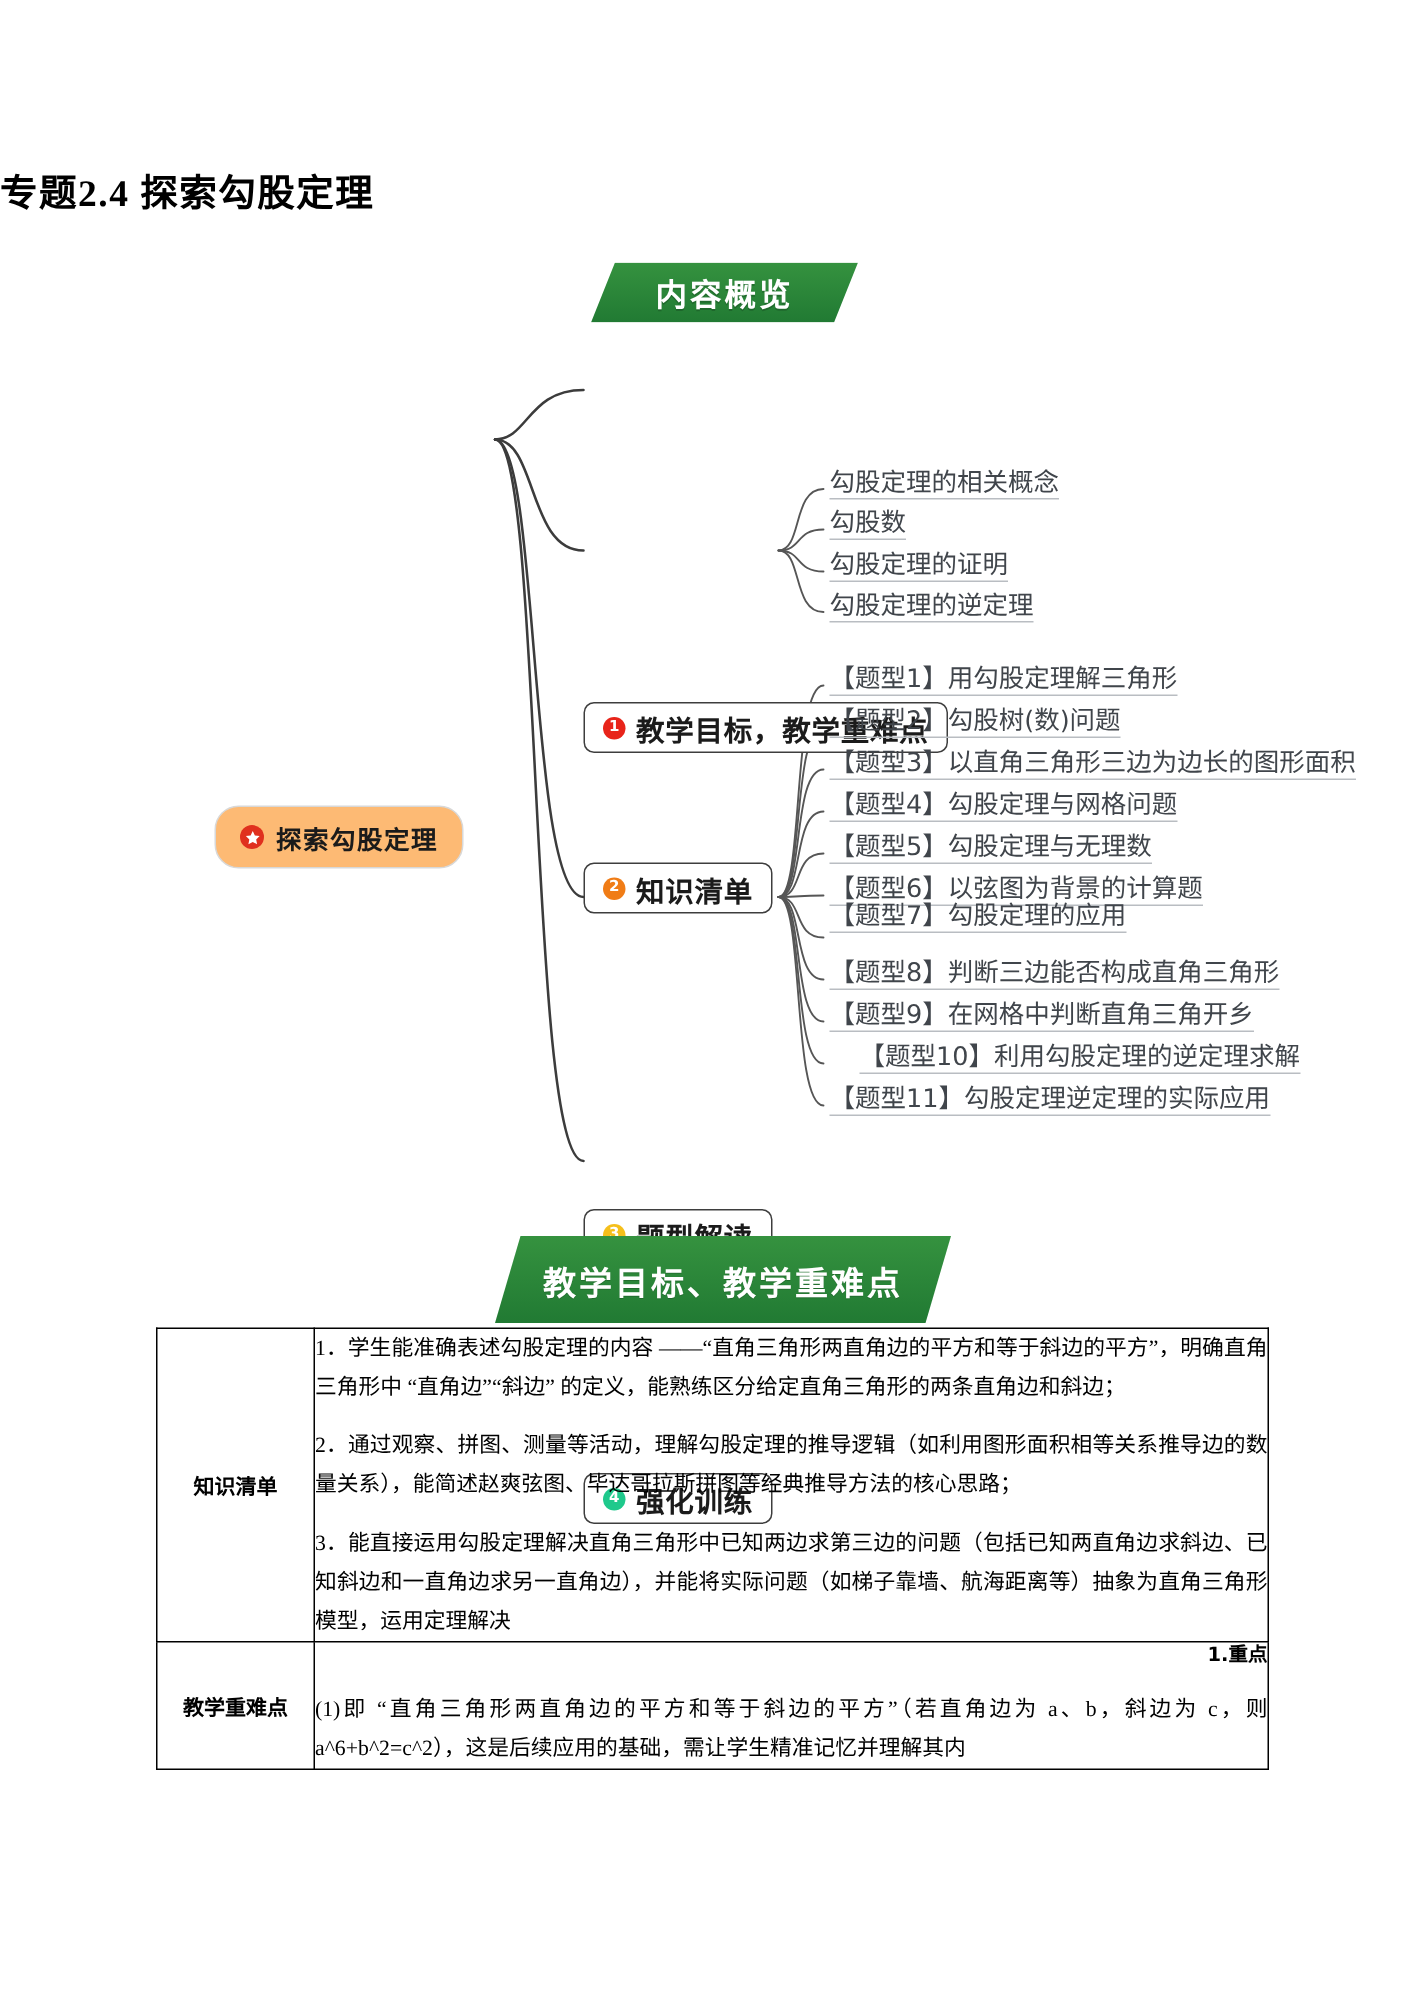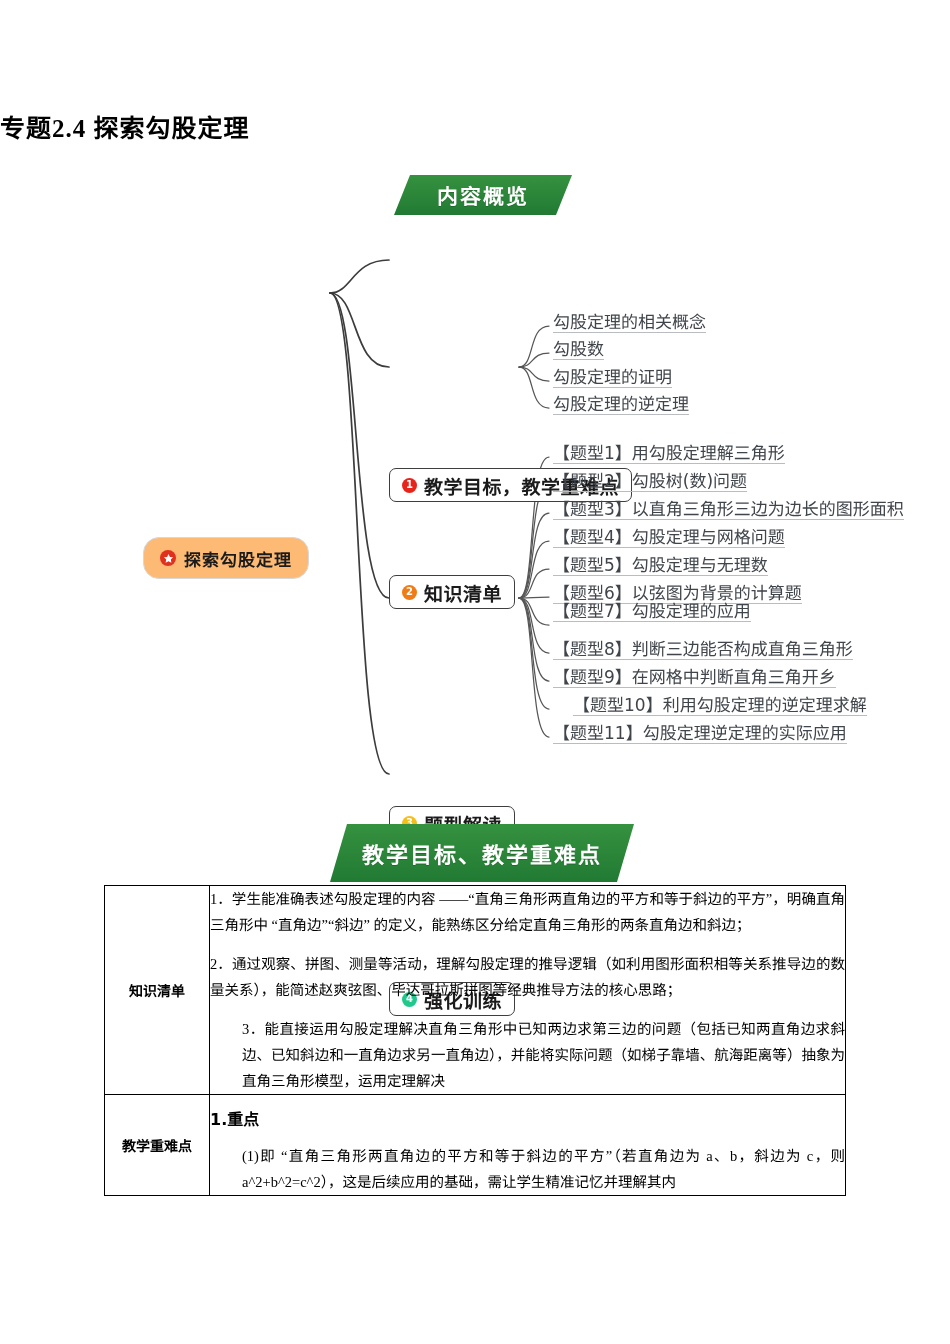--- a/index.html
+++ b/index.html
@@ -167,27 +167,28 @@
     font-size: 14px;
     font-family: "DejaVu Sans", "Liberation Sans", sans-serif;
   }
   td.rowbody { padding: 9px 10px 9px 12px; }
   .para {
     margin: 0 0 13px 0;
     line-height: 26px;
     text-align: justify;
     text-justify: inter-ideograph;
   }
-  .para:last-child { margin-bottom: 0; margin-left: 32px; }
+  .para:last-child { margin-bottom: 0; }
   .subhead {
-    margin: 16px 0 14px 0;
-    font-weight: bold;
-    font-family: "DejaVu Sans", "Liberation Sans", sans-serif;
-    font-size: 16px;
+    margin: 0 0 14px 0;
+    font-weight: bold;
+    font-family: "DejaVu Sans", "Liberation Sans", sans-serif;
+    font-size: 13px;
     line-height: 18px;
+    text-align: right;
   }
   .clip-row td { border-bottom: none; }
 </style>
 </head>
 <body>
 
 <div class="doc-title">专题2.4  探索勾股定理</div>
 
 <div class="banner" id="banner-overview">内容概览</div>
 
@@ -278,17 +279,17 @@
     <td class="rowbody">
       <p class="para">1．学生能准确表述勾股定理的内容 ——“直角三角形两直角边的平方和等于斜边的平方”，明确直角三角形中 “直角边”“斜边” 的定义，能熟练区分给定直角三角形的两条直角边和斜边；</p>
       <p class="para">2．通过观察、拼图、测量等活动，理解勾股定理的推导逻辑（如利用图形面积相等关系推导边的数量关系），能简述赵爽弦图、毕达哥拉斯拼图等经典推导方法的核心思路；</p>
       <p class="para">3．能直接运用勾股定理解决直角三角形中已知两边求第三边的问题（包括已知两直角边求斜边、已知斜边和一直角边求另一直角边），并能将实际问题（如梯子靠墙、航海距离等）抽象为直角三角形模型，运用定理解决</p>
     </td>
   </tr>
   <tr class="clip-row">
     <td class="rowlabel">教学重难点</td>
     <td class="rowbody">
       <p class="subhead">1.重点</p>
-      <p class="para">(1)即 “直角三角形两直角边的平方和等于斜边的平方”（若直角边为 a、b，斜边为 c，则 a^2+b^2=c^2），这是后续应用的基础，需让学生精准记忆并理解其内</p>
+      <p class="para">(1)即 “直角三角形两直角边的平方和等于斜边的平方”（若直角边为 a、b，斜边为 c，则 a^6+b^2=c^2），这是后续应用的基础，需让学生精准记忆并理解其内</p>
     </td>
   </tr>
 </tbody>
   </table>
 
 </body></html>

